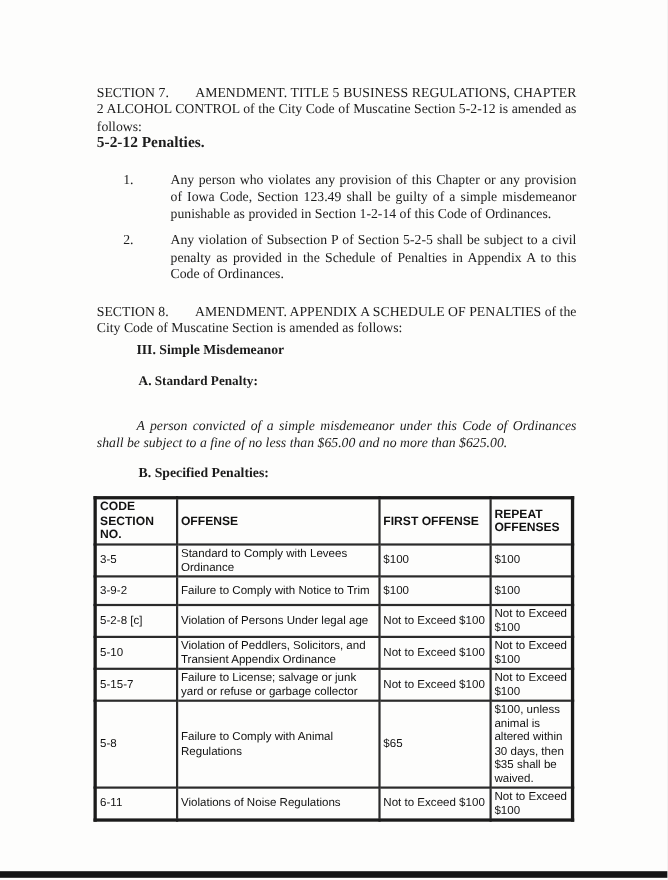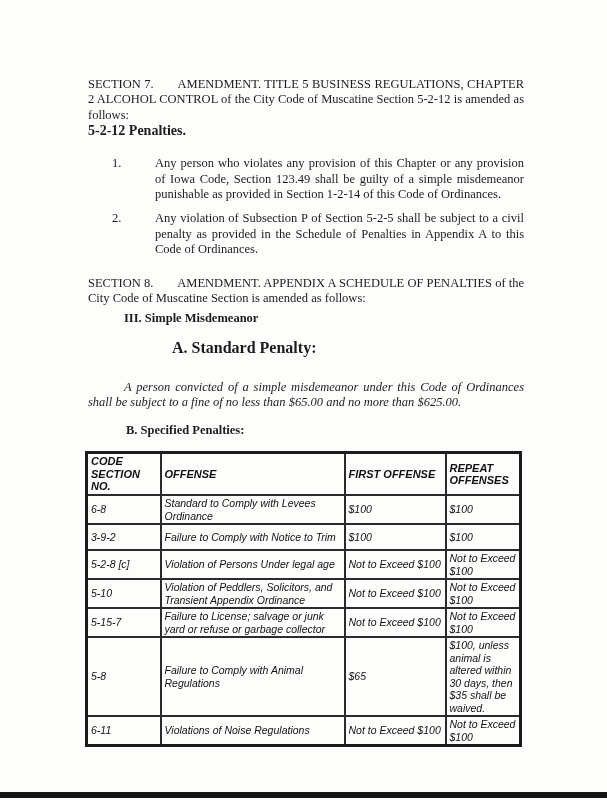--- a/index.html
+++ b/index.html
@@ -22,21 +22,21 @@
 
   #sec7   { position: absolute; left: 88px;  top: 64px;  width: 436px; }
   #pen-h  { position: absolute; left: 88px;  top: 123px; font-size: 14px; font-weight: bold; }
   .list-item { position: absolute; left: 112px; width: 412px; display: flex; }
   .list-marker { flex: none; width: 16px; font-size: 12.5px; line-height: 15.5px; }
   .list-text   { flex: 1; margin-left: 27px; }
   #item1  { top: 156px; }
   #item2  { top: 211px; }
   #sec8   { position: absolute; left: 88px;  top: 263px; width: 436px; }
   #h-iii  { position: absolute; left: 124px; top: 311px; font-size: 12.5px; font-weight: bold; }
-  #h-a    { position: absolute; left: 126px; top: 339px; font-size: 16px; font-weight: bold; margin-left: 46px; }
+  #h-a    { position: absolute; left: 126px; top: 339px; font-size: 12px; font-weight: bold; }
   #std-p  { position: absolute; left: 88px;  top: 367px; width: 436px; text-indent: 36px; font-style: italic; }
   #h-b    { position: absolute; left: 126px; top: 423px; font-size: 12.5px; font-weight: bold; }
 
   table#penalty-table {
     position: absolute;
     left: 85px; top: 451px;
     width: 434px;
     border-collapse: collapse;
     table-layout: fixed;
     font-family: "Liberation Sans", sans-serif;
@@ -91,38 +91,38 @@
   <p id="sec8" class="body-text"><span class="sec-label">SECTION 8.</span><span>AMENDMENT. APPENDIX A SCHEDULE OF PENALTIES of the City Code of Muscatine Section is amended as follows:</span></p>
 
   <div id="h-iii">III. Simple Misdemeanor</div>
 
   <div id="h-a">A. Standard Penalty:</div>
 
   <p id="std-p" class="body-text">A person convicted of a simple misdemeanor under this Code of Ordinances shall be subject to a fine of no less than $65.00 and no more than $625.00.</p>
 
   <div id="h-b">B. Specified Penalties:</div>
 
-  <table id="penalty-table" style="border-color: rgb(27, 27, 27); font-style: italic;">
+  <table id="penalty-table" style="border-color: rgb(27, 27, 27);">
     <colgroup>
         <col style="width: 74px;">
         <col style="width: 184px;">
         <col style="width: 101px;">
         <col style="width: 75px;">
       </colgroup>
     <thead>
       <tr>
           <th>CODE SECTION NO.</th>
           <th>OFFENSE</th>
           <th>FIRST OFFENSE</th>
           <th>REPEAT OFFENSES</th>
         </tr>
     </thead>
     <tbody>
         <tr>
-          <td>6-8</td>
+          <td>3-5</td>
           <td>Standard to Comply with Levees Ordinance</td>
           <td>$100</td>
           <td>$100</td>
         </tr>
         <tr>
           <td>3-9-2</td>
           <td>Failure to Comply with Notice to Trim</td>
           <td>$100</td>
           <td>$100</td>
         </tr>

